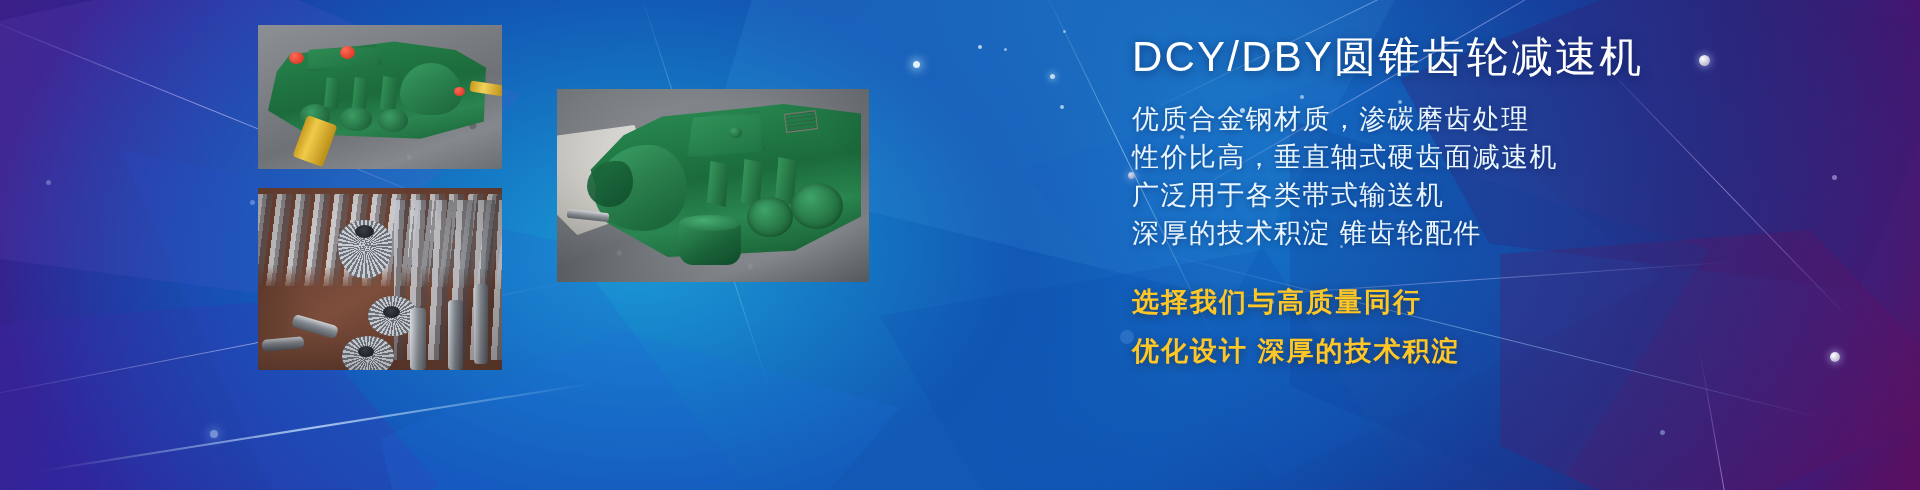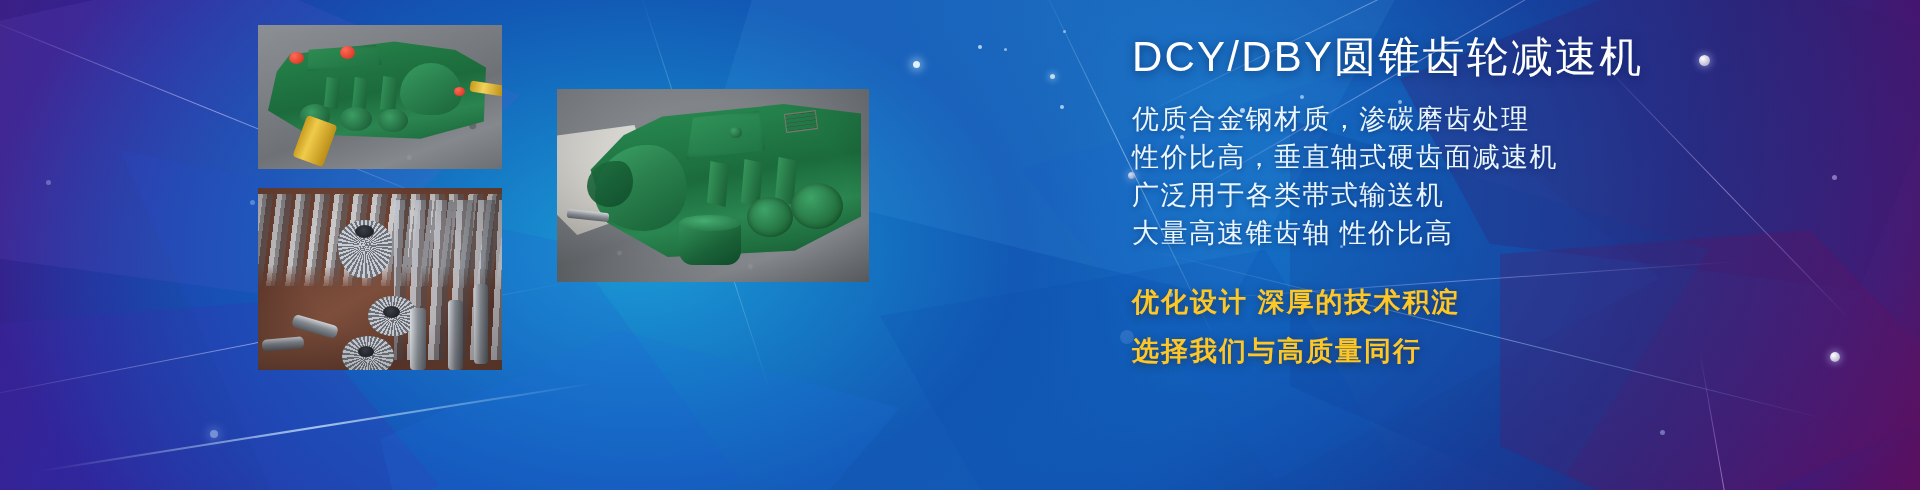--- a/index.html
+++ b/index.html
@@ -283,22 +283,22 @@
     </div>
   </div>
 
   <div id="copy">
     <h1 id="title">DCY/DBY圆锥齿轮减速机</h1>
 
     <div>
       <div class="bullet">优质合金钢材质，渗碳磨齿处理</div>
       <div class="bullet">性价比高，垂直轴式硬齿面减速机</div>
       <div class="bullet">广泛用于各类带式输送机</div>
-      <div class="bullet">大量高速锥齿轴  性价比高</div>
+      <div class="bullet">深厚的技术积淀  锥齿轮配件</div>
     </div>
 
     <div id="gold">
+      <div class="gold-line">选择我们与高质量同行</div>
       <div class="gold-line">优化设计  深厚的技术积淀</div>
-      <div class="gold-line">选择我们与高质量同行</div>
     </div>
   </div>
 
 </div>
 
 </body></html>

